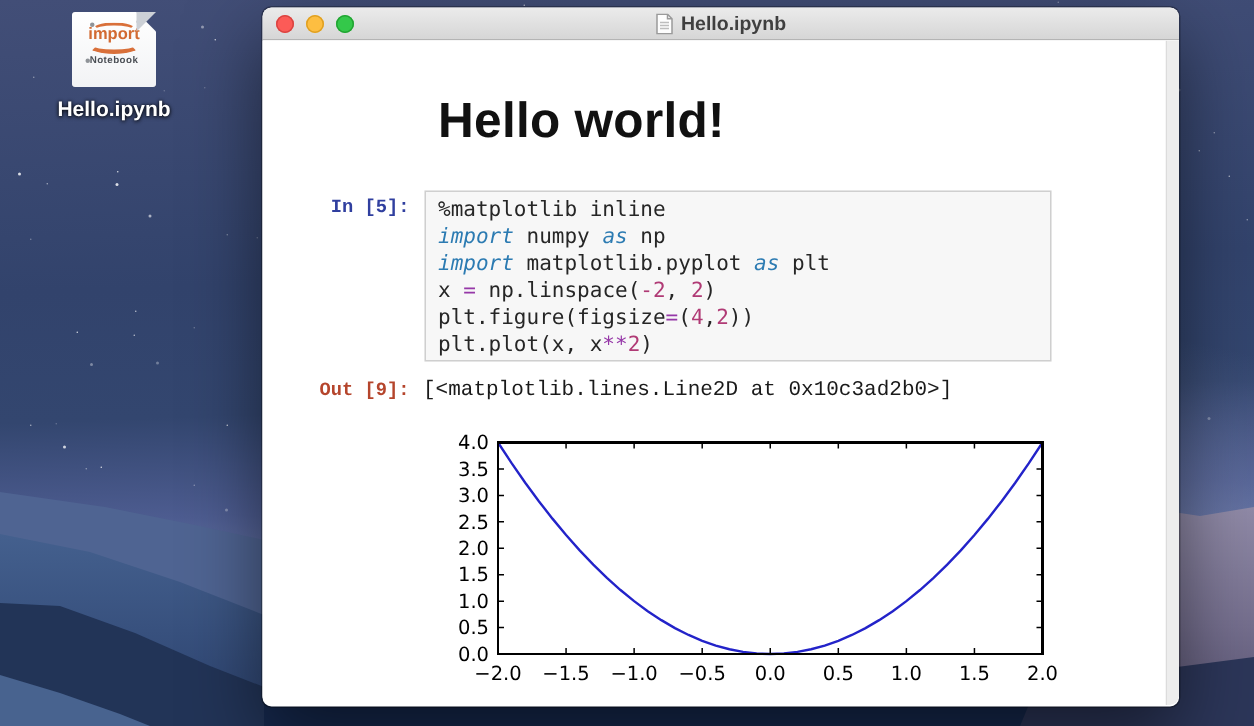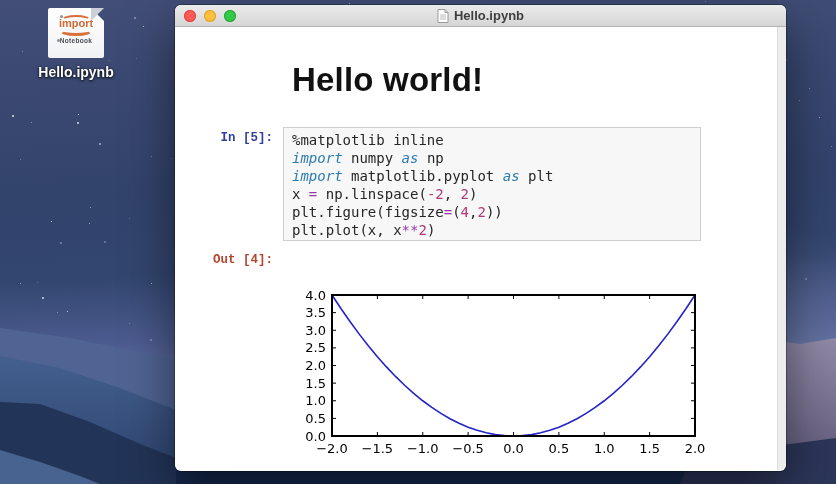--- a/index.html
+++ b/index.html
@@ -295,22 +295,22 @@
     </div>
 
     <div class="content">
       <h1 class="nb-heading">Hello world!</h1>
 
       <div class="prompt in-prompt">In [5]:</div>
       <div class="code-cell">
         <div class="code-editor"><div><span class="tk-d">%matplotlib inline</span></div><div><span class="tk-k">import</span><span class="tk-d"> numpy </span><span class="tk-k">as</span><span class="tk-d"> np</span></div><div><span class="tk-k">import</span><span class="tk-d"> matplotlib.pyplot </span><span class="tk-k">as</span><span class="tk-d"> plt</span></div><div><span class="tk-d">x </span><span class="tk-o">=</span><span class="tk-d"> np.linspace(</span><span class="tk-n">-2</span><span class="tk-d">, </span><span class="tk-n">2</span><span class="tk-d">)</span></div><div><span class="tk-d">plt.figure(figsize</span><span class="tk-o">=</span><span class="tk-d">(</span><span class="tk-n">4</span><span class="tk-d">,</span><span class="tk-n">2</span><span class="tk-d">))</span></div><div><span class="tk-d">plt.plot(x, x</span><span class="tk-o">**</span><span class="tk-n">2</span><span class="tk-d">)</span></div></div>
       </div>
 
-      <div class="prompt out-prompt">Out [4]:</div>
-      <div class="output-text"></div>
+      <div class="prompt out-prompt">Out [9]:</div>
+      <div class="output-text"><div>[&lt;matplotlib.lines.Line2D at 0x10c3ad2b0&gt;]</div></div>
 
       <div class="figure-wrap">
         <svg id="figure" width="430" height="180">
             <path d="M37.00,8.00 L46.08,21.75 L55.15,34.79 L64.23,47.13 L73.30,58.76 L82.38,69.69 L91.45,79.91 L100.53,89.43 L109.60,98.24 L118.67,106.35 L127.75,113.75 L136.82,120.45 L145.90,126.44 L154.98,131.73 L164.05,136.31 L173.13,140.19 L182.20,143.36 L191.28,145.83 L200.35,147.59 L209.42,148.65 L218.50,149.00 L227.58,148.65 L236.65,147.59 L245.72,145.83 L254.80,143.36 L263.88,140.19 L272.95,136.31 L282.02,131.73 L291.10,126.44 L300.18,120.45 L309.25,113.75 L318.32,106.35 L327.40,98.24 L336.47,89.43 L345.55,79.91 L354.63,69.69 L363.70,58.76 L372.78,47.13 L381.85,34.79 L390.93,21.75 L400.00,8.00" fill="none" stroke="#2323c9" stroke-width="1.6"></path>
             <rect x="37" y="8" width="363" height="141" fill="none" stroke="#000" stroke-width="1.4" shape-rendering="crispEdges"></rect>
             <line x1="37" y1="149" x2="37" y2="145" stroke="#000" stroke-width="1"></line>
             <line x1="37" y1="8" x2="37" y2="12" stroke="#000" stroke-width="1"></line>
             <text x="37" y="166" text-anchor="middle">−2.0</text>
             <line x1="82.375" y1="149" x2="82.375" y2="145" stroke="#000" stroke-width="1"></line>
             <line x1="82.375" y1="8" x2="82.375" y2="12" stroke="#000" stroke-width="1"></line>

